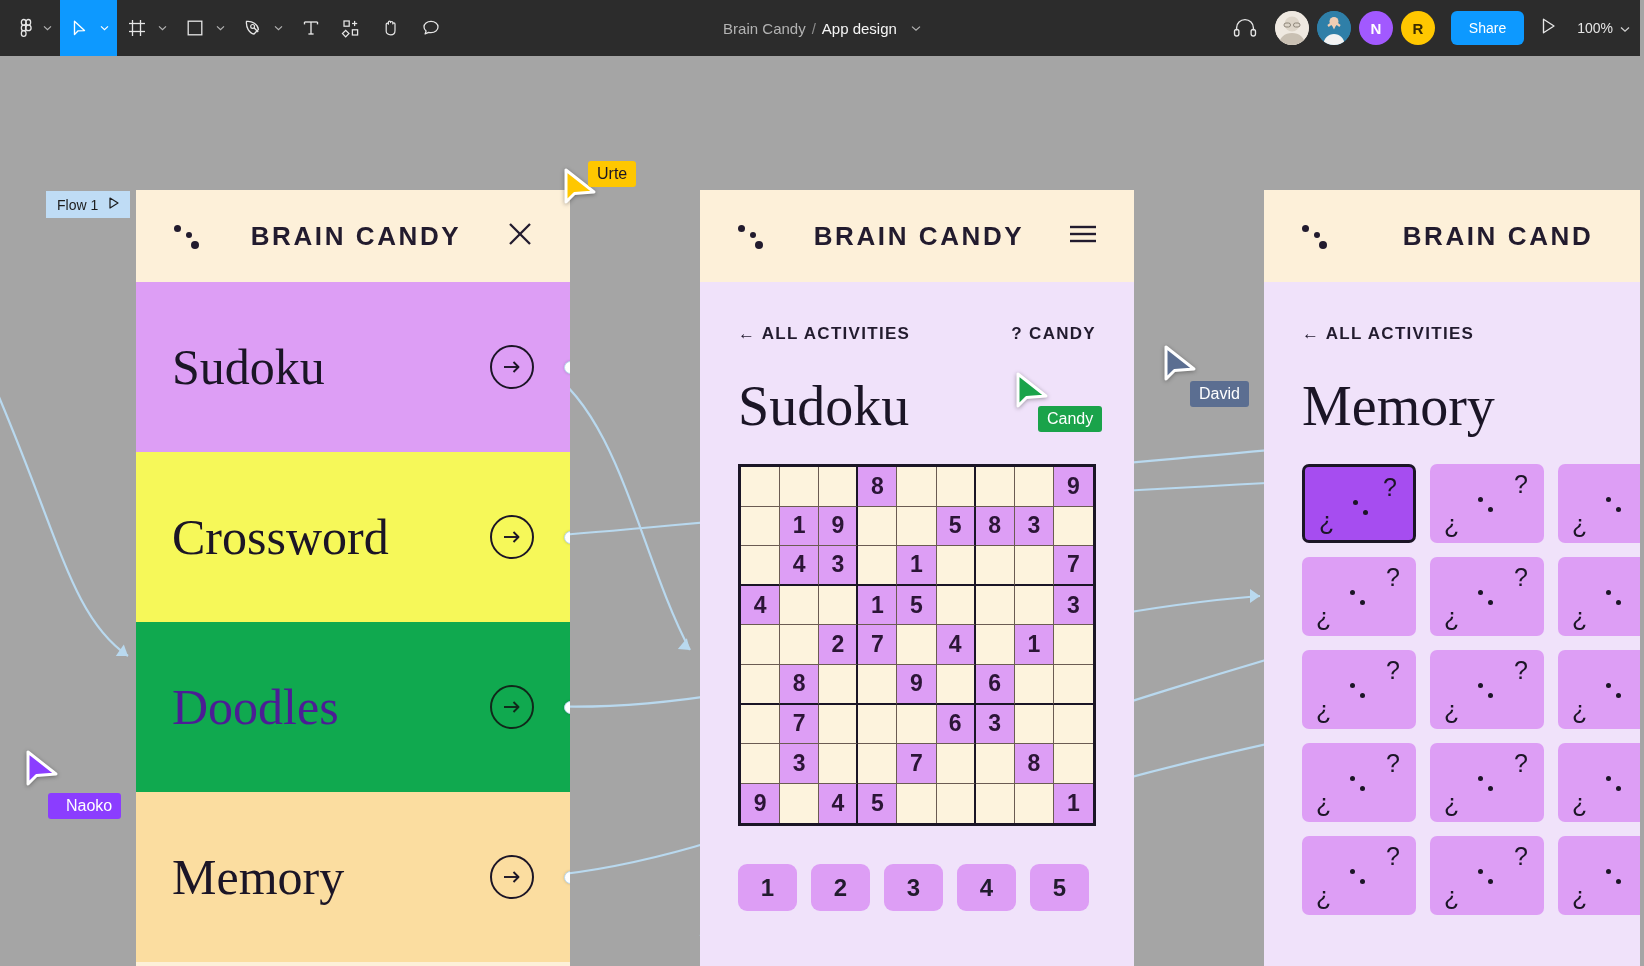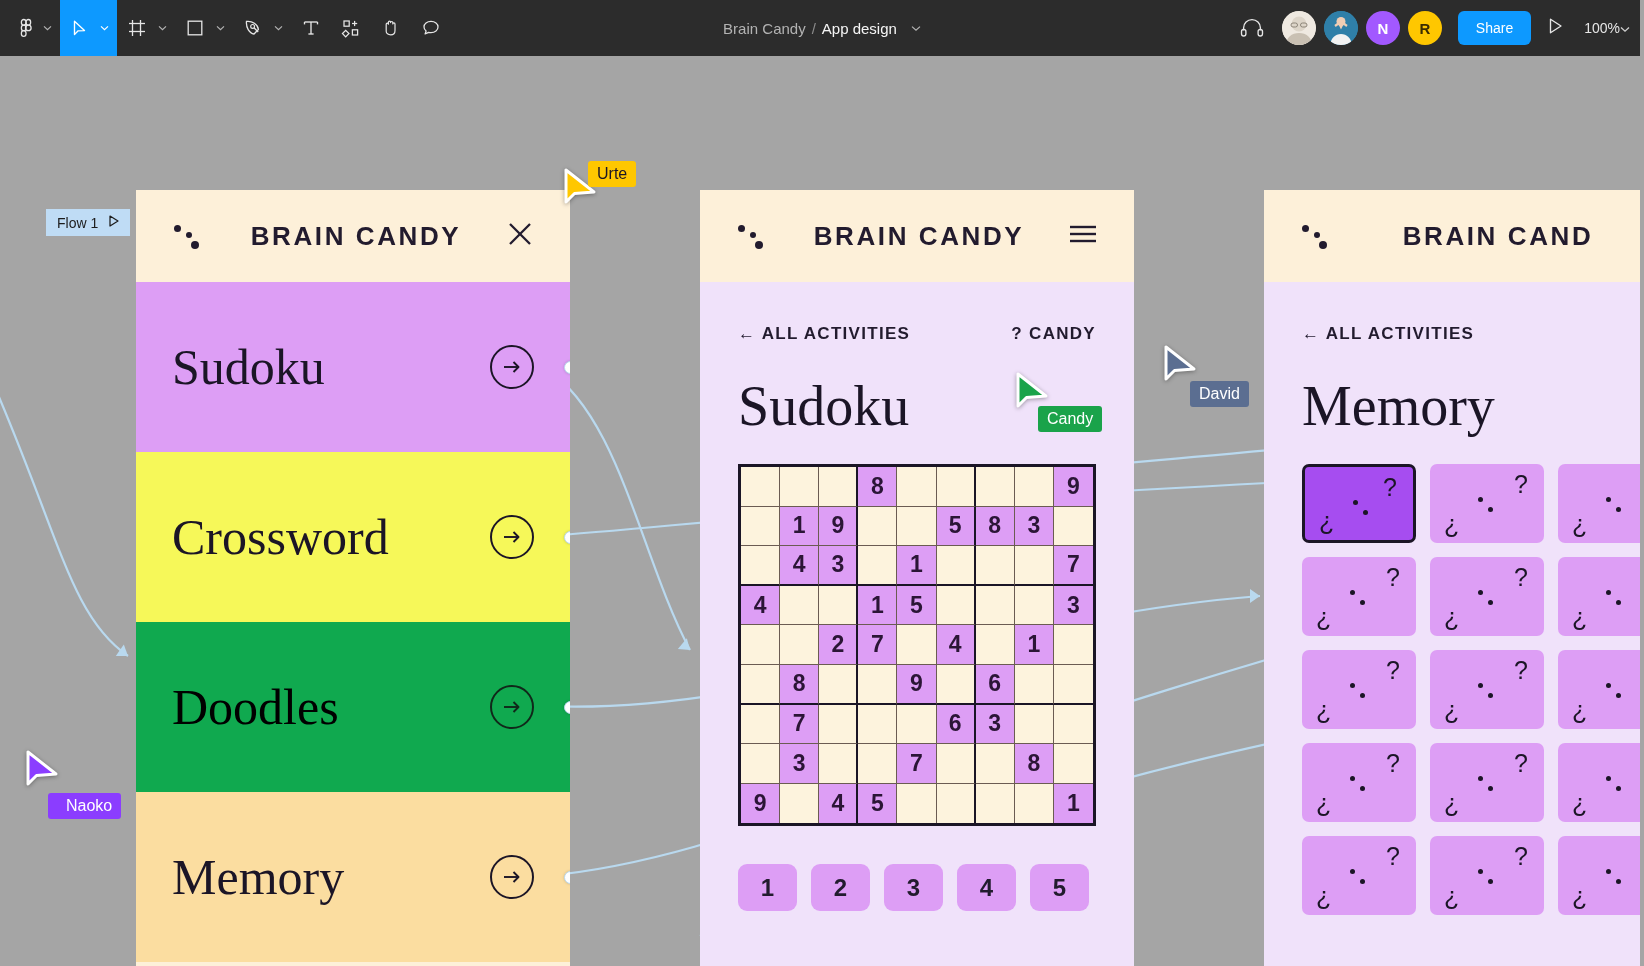--- a/index.html
+++ b/index.html
@@ -63,21 +63,21 @@
   .avatar.photo2 { background: #2f7fa8; }
   .share-btn {
     background: #0d99ff; color: #fff; border: none;
     border-radius: 6px; height: 34px; padding: 0 18px;
     font-size: 14px; font-weight: 500; cursor: pointer;
     margin-left: 10px;
     font-family: "Liberation Sans", sans-serif;
   }
   .present-btn { padding: 0 14px 0 16px; display: flex; align-items: center; cursor: pointer; height:56px; }
   .zoom-level {
-    display: flex; align-items: center; 
+    display: flex; align-items: center; gap: 7px;
     color: #e6e6e6; font-size: 14px; padding-left: 6px; cursor: pointer; text-align: right;
   }
 
   
   .canvas {
     position: absolute; top: 56px; left: 0;
     width: 1644px; height: 910px;
     background: #a5a5a5;
     overflow: hidden;
   }
@@ -422,21 +422,21 @@
         <path d="M700 880 C 900 790 1100 700 1644 620"></path>
         <path d="M700 440 C 900 430 1200 400 1644 360"></path>
       </g>
       <g fill="#b9d9ef">
         <path d="M128 600 l-10 -7 v14 z" transform="rotate(35 128 600)"></path>
         <path d="M690 594 l-10 -7 v14 z" transform="rotate(40 690 594)"></path>
         <path d="M1260 540 l-10 -7 v14 z"></path>
       </g>
     </svg>
 
-    <div class="frame-label" style="left:46px; top:153px;">
+    <div class="frame-label" style="left:46px; top:135px;">
       <span>Flow 1</span>
       <span>
         <svg width="13" height="14" viewBox="0 0 13 14">
             <path d="M3 2 L11 7 L3 12 Z" fill="none" stroke="#1c1c1c" stroke-width="1.25" stroke-linejoin="round"></path>
           </svg>
       </span>
     </div>
 
     <div class="phone" style="left:136px; top:134px; width:434px; height:780px; background:#fdf0d9;">
       <div class="phone-head">
@@ -470,21 +470,21 @@
         <span class="arrow-circle">
           <svg width="22" height="18" viewBox="0 0 22 18">
             <line x1="3" y1="9" x2="17" y2="9" stroke="#1b1526" stroke-width="1.9"></line>
             <path d="M12.5 4 L17.5 9 L12.5 14" fill="none" stroke="#1b1526" stroke-width="1.9" stroke-linejoin="round"></path>
           </svg>
         </span>
         <span class="conn-dot" style="right:-7px; top:50%; margin-top:-6px;"></span>
       </div>
 
       <div class="menu-row" style="background:#10a94f;">
-        <span class="menu-label" style="color:#000000;">Doodles</span>
+        <span class="menu-label" style="color:#4c1d95;">Doodles</span>
         <span class="arrow-circle" style="border-color:#10281a;">
           <svg width="22" height="18" viewBox="0 0 22 18">
             <line x1="3" y1="9" x2="17" y2="9" stroke="#10281a" stroke-width="1.9"></line>
             <path d="M12.5 4 L17.5 9 L12.5 14" fill="none" stroke="#10281a" stroke-width="1.9" stroke-linejoin="round"></path>
           </svg>
         </span>
         <span class="conn-dot" style="right:-7px; top:50%; margin-top:-6px;"></span>
       </div>
 
       <div class="menu-row" style="background:#fbdda0;">

